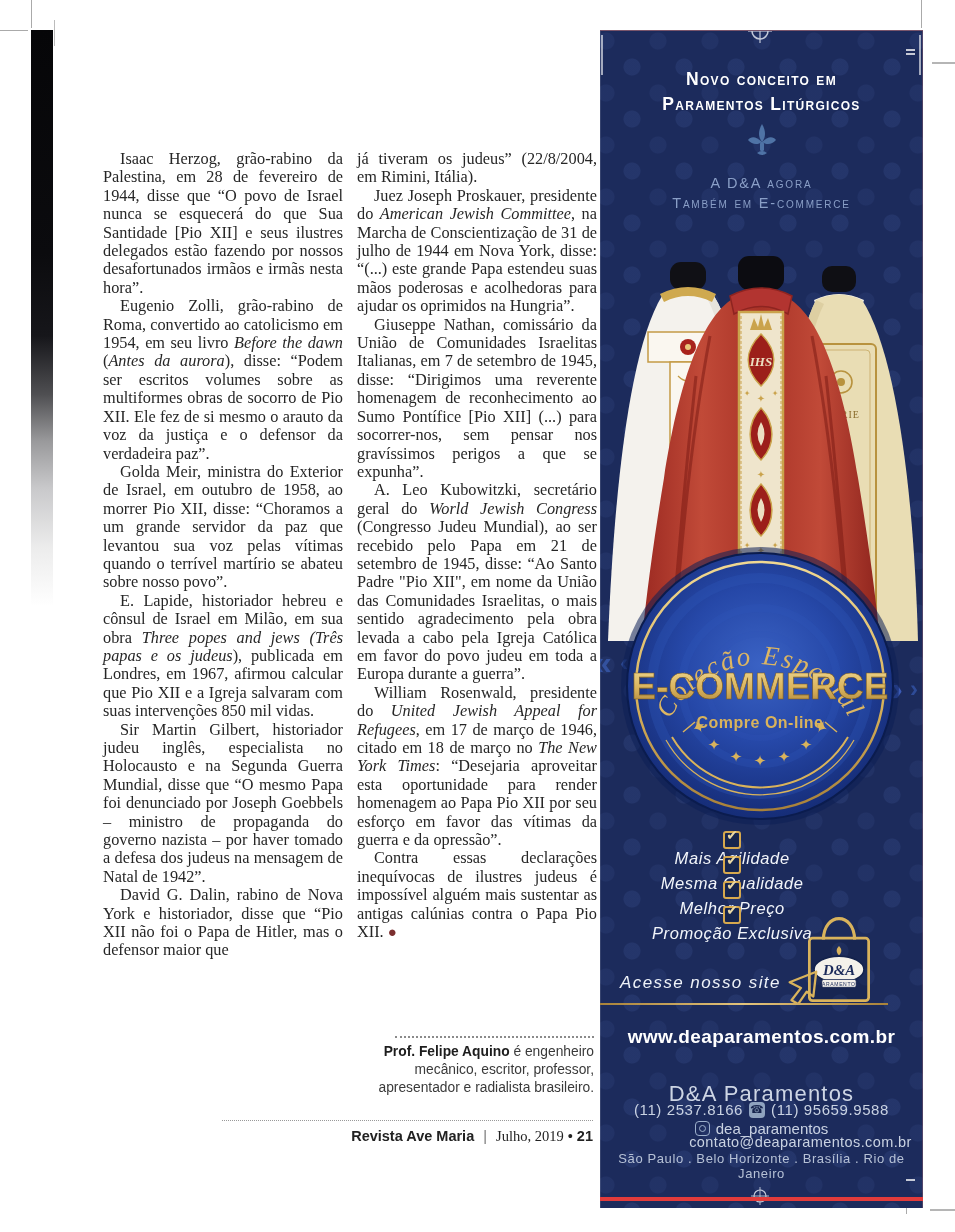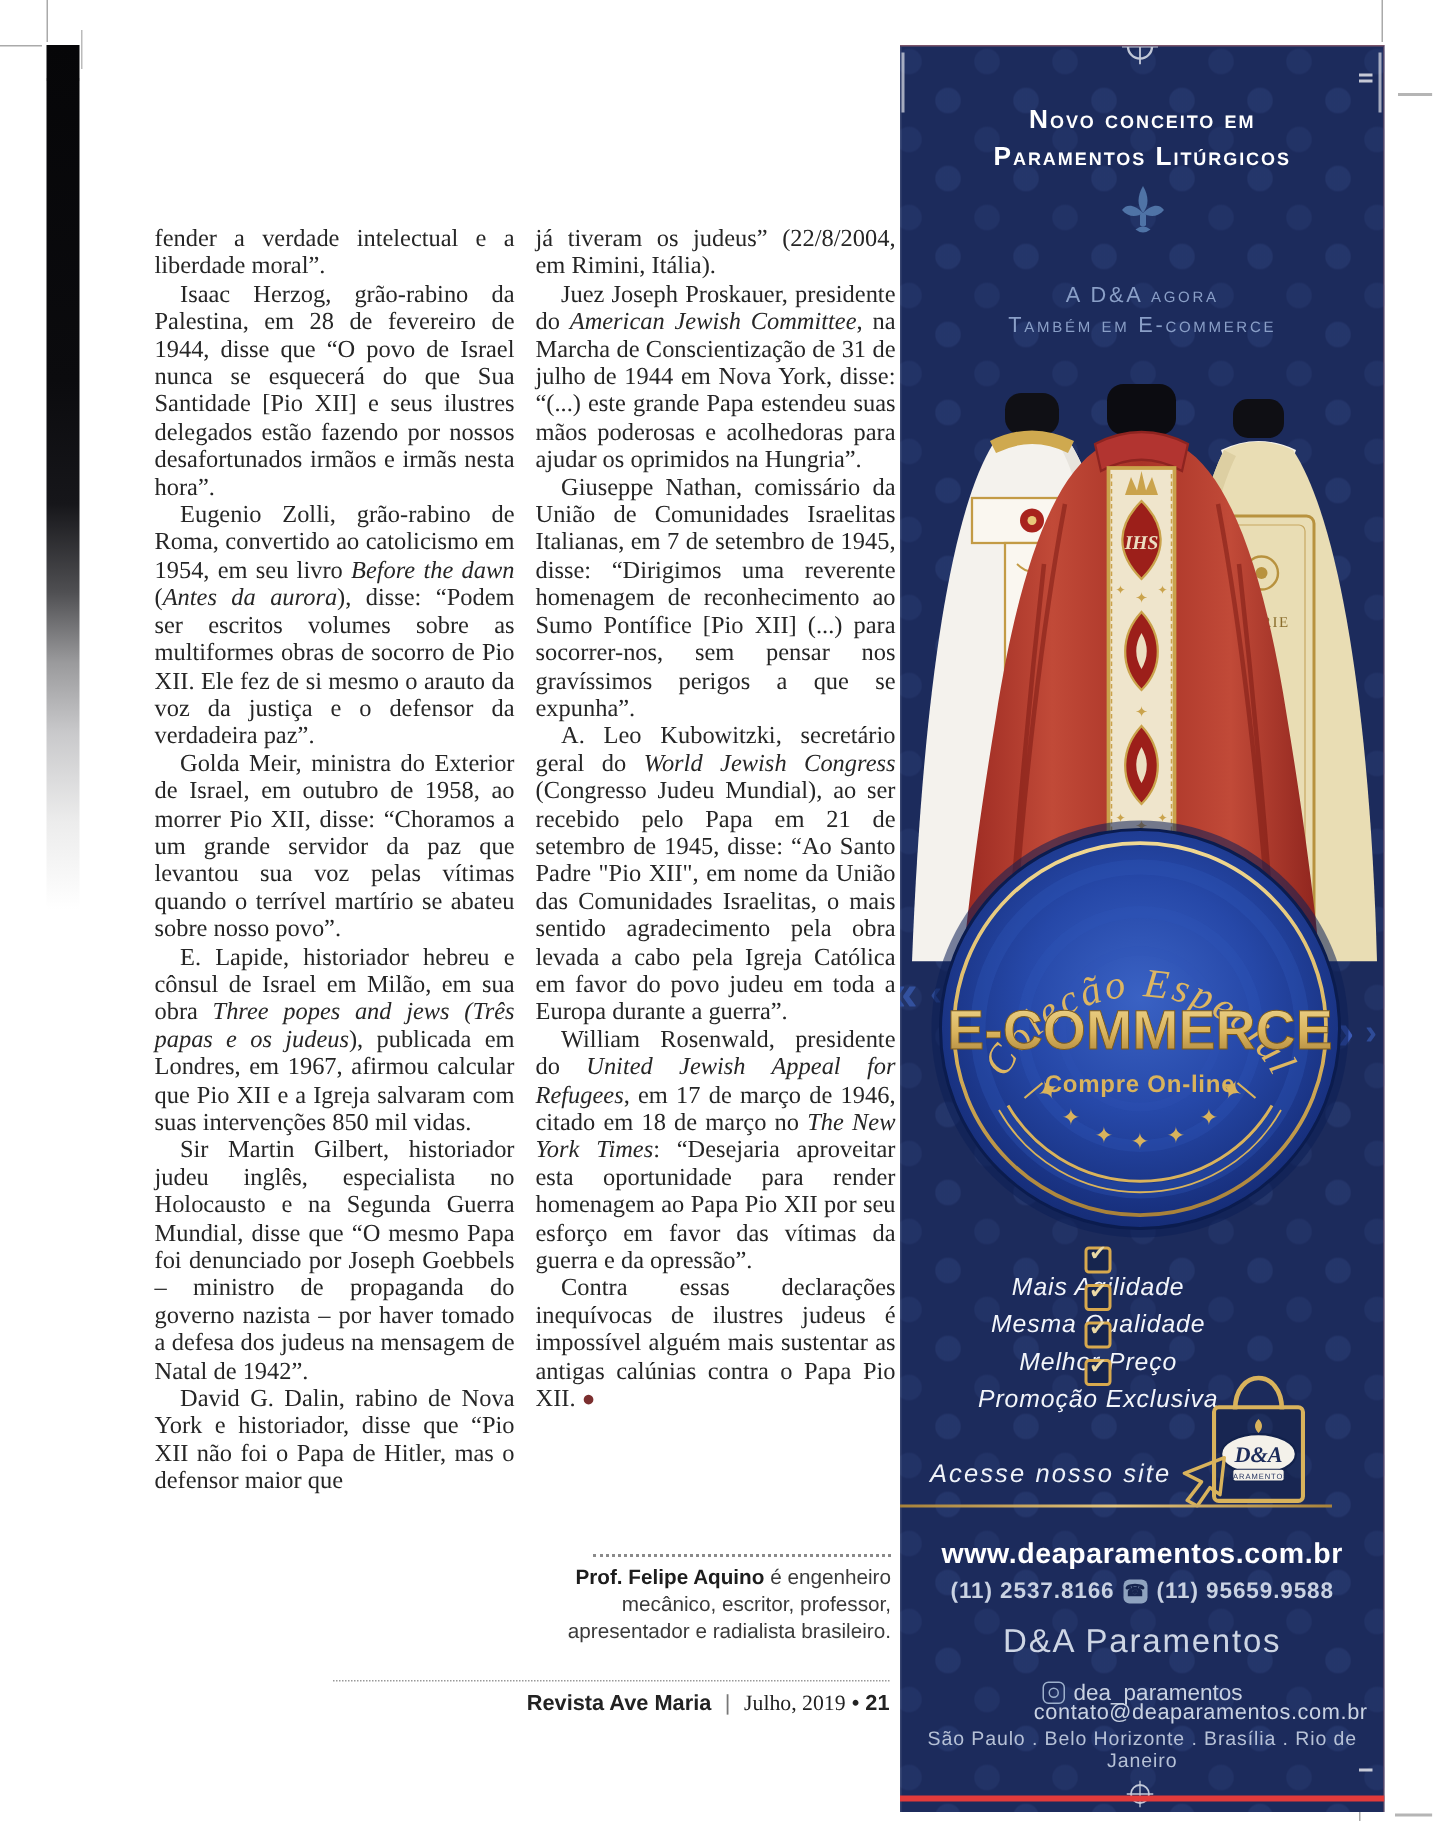--- a/index.html
+++ b/index.html
@@ -39,41 +39,41 @@
       background-image:
         radial-gradient(circle,rgba(62,86,150,.25) 8px,transparent 9px),
         radial-gradient(circle,rgba(62,86,150,.18) 8px,transparent 9px);
       background-size:52px 52px,52px 52px;background-position:6px 10px,32px 36px;
       border-top:1px solid rgba(200,120,120,.55);
       box-shadow:inset -1px 0 0 rgba(200,120,120,.3), inset 1px 0 0 rgba(255,255,255,.12);
       font-family:"Liberation Sans",sans-serif;}
   .adcenter{position:absolute;left:0;width:100%;text-align:center;}
   #ad-headline{top:36px;color:#fff;font-weight:bold;font-size:17.5px;line-height:25px;
                letter-spacing:1.3px;font-variant:small-caps;}
-  #ad-subhead{top:156px;color:#8a9fc7;font-size:14.5px;line-height:20px;letter-spacing:1.8px;
+  #ad-subhead{top:142px;color:#8a9fc7;font-size:14.5px;line-height:20px;letter-spacing:1.8px;
               font-variant:small-caps;}
   #fleur{position:absolute;left:147px;top:92px;}
   .chev{position:absolute;color:#31509f;font-family:"Liberation Sans",sans-serif;font-weight:bold;}
   
   #features{position:absolute;left:52px;top:800px;list-style:none;margin:0;padding:0;}
   #features li{display:flex;align-items:center;margin-bottom:8px;height:17px;flex-direction:column;}
   .cbx{width:14px;height:14px;border:2px solid #d7a94e;border-radius:3px;background:#16254e;
        position:relative;flex:0 0 auto;}
   .cbx:after{content:"✔";position:absolute;left:1px;top:-6px;color:#ead9a5;font-size:14px;}
   .feat-label{color:#f2f5fa;font-style:italic;font-size:16.5px;letter-spacing:.6px;}
   
   #cta{position:absolute;left:20px;top:942px;color:#eef2f8;font-style:italic;font-size:17px;
        letter-spacing:1.4px;font-weight:300;}
   #goldline{position:absolute;left:0;top:972px;width:288px;height:2px;
             background:linear-gradient(90deg,#a8823a,#e3c47c,#a8823a);}
   #website{top:995px;color:#fff;font-weight:bold;font-size:19px;letter-spacing:.4px;}
   #company{top:1050px;color:#cdd5e4;font-size:22px;letter-spacing:1.2px;}
   .contact-row{position:absolute;left:0;width:100%;display:flex;justify-content:center;
                align-items:center;gap:6px;color:#c9d2e2;}
-  #phones{top:1021px;font-size:15px;letter-spacing:.6px;font-weight:bold;}
+  #phones{top:1070px;font-size:15px;letter-spacing:.6px;}
   #igrow{top:1089px;font-size:15px;align-items:center;}
   #email{top:1103px;color:#c9d2e2;font-size:14.5px;letter-spacing:.4px;padding-left:39px;}
   #cities{top:1120px;color:#b6c1d6;font-size:13px;letter-spacing:.6px;}
   .sq-icon{display:inline-flex;align-items:center;justify-content:center;width:16px;height:16px;
            border-radius:4px;background:#8fa3bf;color:#17254e;font-size:11px;}
   .ig-icon{display:inline-block;width:13px;height:13px;border:1.6px solid #9db0cc;border-radius:4px;
            position:relative;}
   .ig-icon:after{content:"";position:absolute;left:3px;top:3px;width:5px;height:5px;
            border:1.4px solid #9db0cc;border-radius:50%;}
   #redbar{position:absolute;left:0;top:1166px;width:100%;height:4px;background:#e23b3b;}
@@ -91,21 +91,20 @@
   <div class="mark" style="left:54px;top:20px;width:1px;height:26px;background:#bbb;"></div>
   <div class="mark" style="left:31px;top:52px;width:22px;height:2px;background:#c4c4c4;"></div>
   <div class="mark" style="left:921px;top:0;width:1px;height:28px;"></div>
   <div class="mark" style="left:932px;top:62px;width:23px;height:2px;background:#b5b5b5;"></div>
   <div class="mark" style="left:906px;top:1188px;width:1px;height:26px;"></div>
   <div class="mark" style="left:930px;top:1209px;width:25px;height:2px;background:#b5b5b5;"></div>
 
   <div id="photo-strip"></div>
 
   <div id="col1" class="col">
-      <p class="ni"><span>fender a verdade intelectual e a liberdade moral”.</span></p>
       <p><span>Isaac Herzog, grão-rabino da Palestina, em 28 de fevereiro de 1944, disse que “O povo de Israel nunca se esquecerá do que Sua Santidade [Pio XII] e seus ilustres delegados estão fazendo por nossos desafortunados irmãos e irmãs nesta hora”.</span></p>
       <p><span>Eugenio Zolli, grão-rabino de Roma, convertido ao catolicismo em 1954, em seu livro </span><span class="it">Before the dawn</span><span> (</span><span class="it">Antes da aurora</span><span>), disse: “Podem ser escritos volumes sobre as multiformes obras de socorro de Pio XII. Ele fez de si mesmo o arauto da voz da justiça e o defensor da verdadeira paz”.</span></p>
       <p><span>Golda Meir, ministra do Exterior de Israel, em outubro de 1958, ao morrer Pio XII, disse: “Choramos a um grande servidor da paz que levantou sua voz pelas vítimas quando o terrível martírio se abateu sobre nosso povo”.</span></p>
       <p><span>E. Lapide, historiador hebreu e cônsul de Israel em Milão, em sua obra </span><span class="it">Three popes and jews (Três papas e os judeus</span><span>), publicada em Londres, em 1967, afirmou calcular que Pio XII e a Igreja salvaram com suas intervenções 850 mil vidas.</span></p>
       <p><span>Sir Martin Gilbert, historiador judeu inglês, especialista no Holocausto e na Segunda Guerra Mundial, disse que “O mesmo Papa foi denunciado por Joseph Goebbels – ministro de propaganda do governo nazista – por haver tomado a defesa dos judeus na mensagem de Natal de 1942”.</span></p>
       <p><span>David G. Dalin, rabino de Nova York e historiador, disse que “Pio XII não foi o Papa de Hitler, mas o defensor maior que</span></p>
     </div>
   <div id="col2" class="col">
       <p class="ni"><span>já tiveram os judeus” (22/8/2004, em Rimini, Itália).</span></p>
       <p><span>Juez Joseph Proskauer, presidente do </span><span class="it">American Jewish Committee</span><span>, na Marcha de Conscientização de 31 de julho de 1944 em Nova York, disse: “(...) este grande Papa estendeu suas mãos poderosas e acolhedoras para ajudar os oprimidos na Hungria”.</span></p>

